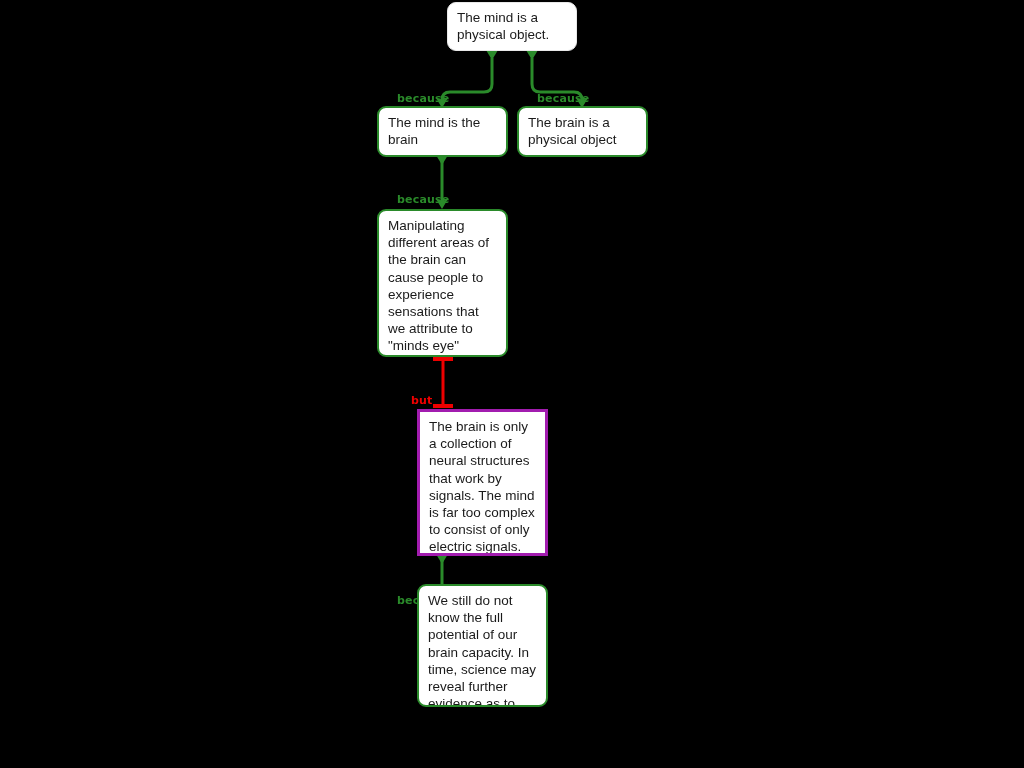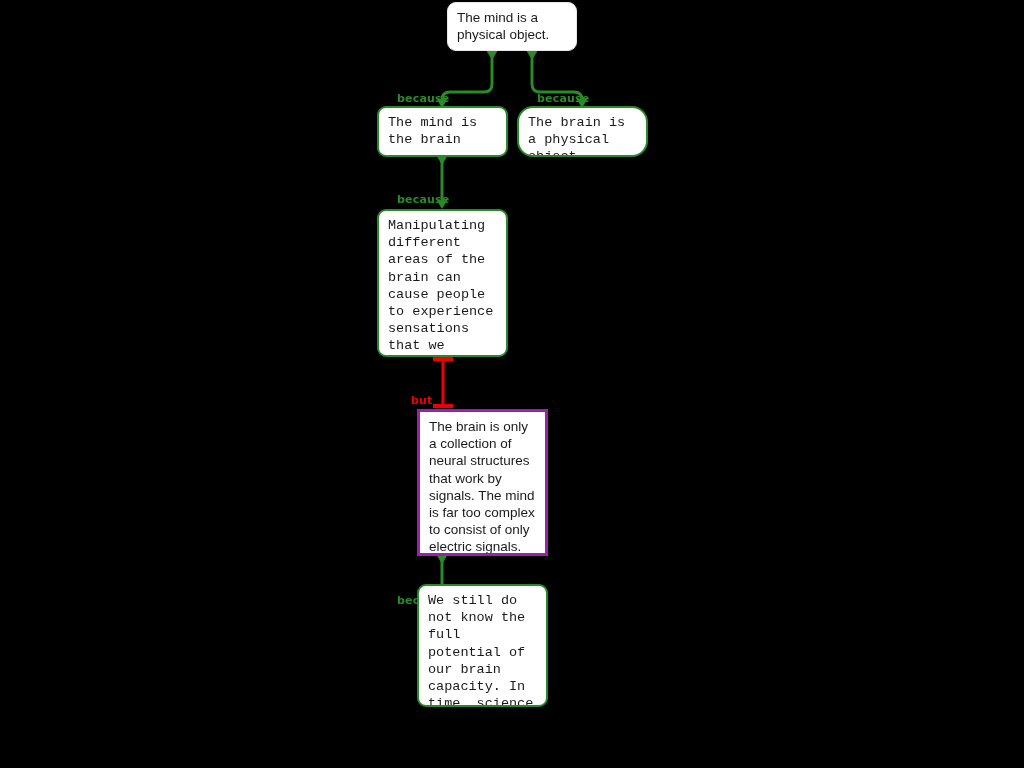--- a/index.html
+++ b/index.html
@@ -21,21 +21,20 @@
     box-sizing: border-box;
     color: #1a1a1a;
     font-size: 13.5px;
     line-height: 17.2px;
     padding: 6px 8px 16px 9px;
     overflow: hidden;
   }
   .node.claim {
     border: 2px solid #2a8a2a;
     border-radius: 9px;
-    font-family: Liberation Mono, monospace;
   }
   .node.root {
     border: 1px solid #e8e8e8;
     border-radius: 9px;
   }
   .node.objection {
     border: 3px solid #a21caf;
     border-radius: 0px;
     margin-left: 40px;
   }
@@ -105,21 +104,21 @@
       <polygon points="10,0 4,0 10,10 16,0" fill="#2a8a2a"></polygon>
       <polygon points="10,54 4,44 10,46 16,44" fill="#2a8a2a"></polygon>
     </svg>
   </div>
   <div class="edge-label support" style="left:397px; top:594px;">because</div>
 
   <div class="node root" style="left:447px; top:2px; width:130px; height:49px;">The mind is a physical object.</div>
 
   <div class="node claim" style="left:377px; top:106px; width:131px; height:51px;">The mind is the brain</div>
 
-  <div class="node claim" style="left:517px; top:106px; width:131px; height:51px;border-radius:16px;">The brain is a physical object</div>
+  <div class="node claim" style="left:517px; top:106px; width:131px; height:51px;">The brain is a physical object</div>
 
   <div class="node claim" style="left:377px; top:209px; width:131px; height:148px;">Manipulating different areas of the brain can cause people to experience sensations that we attribute to "minds eye" workings.</div>
 
   <div class="node objection" style="left:377px; top:409px; width:131px; height:147px;">The brain is only a collection of neural structures that work by signals. The mind is far too complex to consist of only electric signals.</div>
 
   <div class="node claim" style="left:377px; top:584px; width:131px; height:123px;margin-left:40px;">We still do not know the full potential of our brain capacity. In time, science may reveal further evidence as to why the mind is the brain.</div>
 
 </div>
 
 </body></html>

